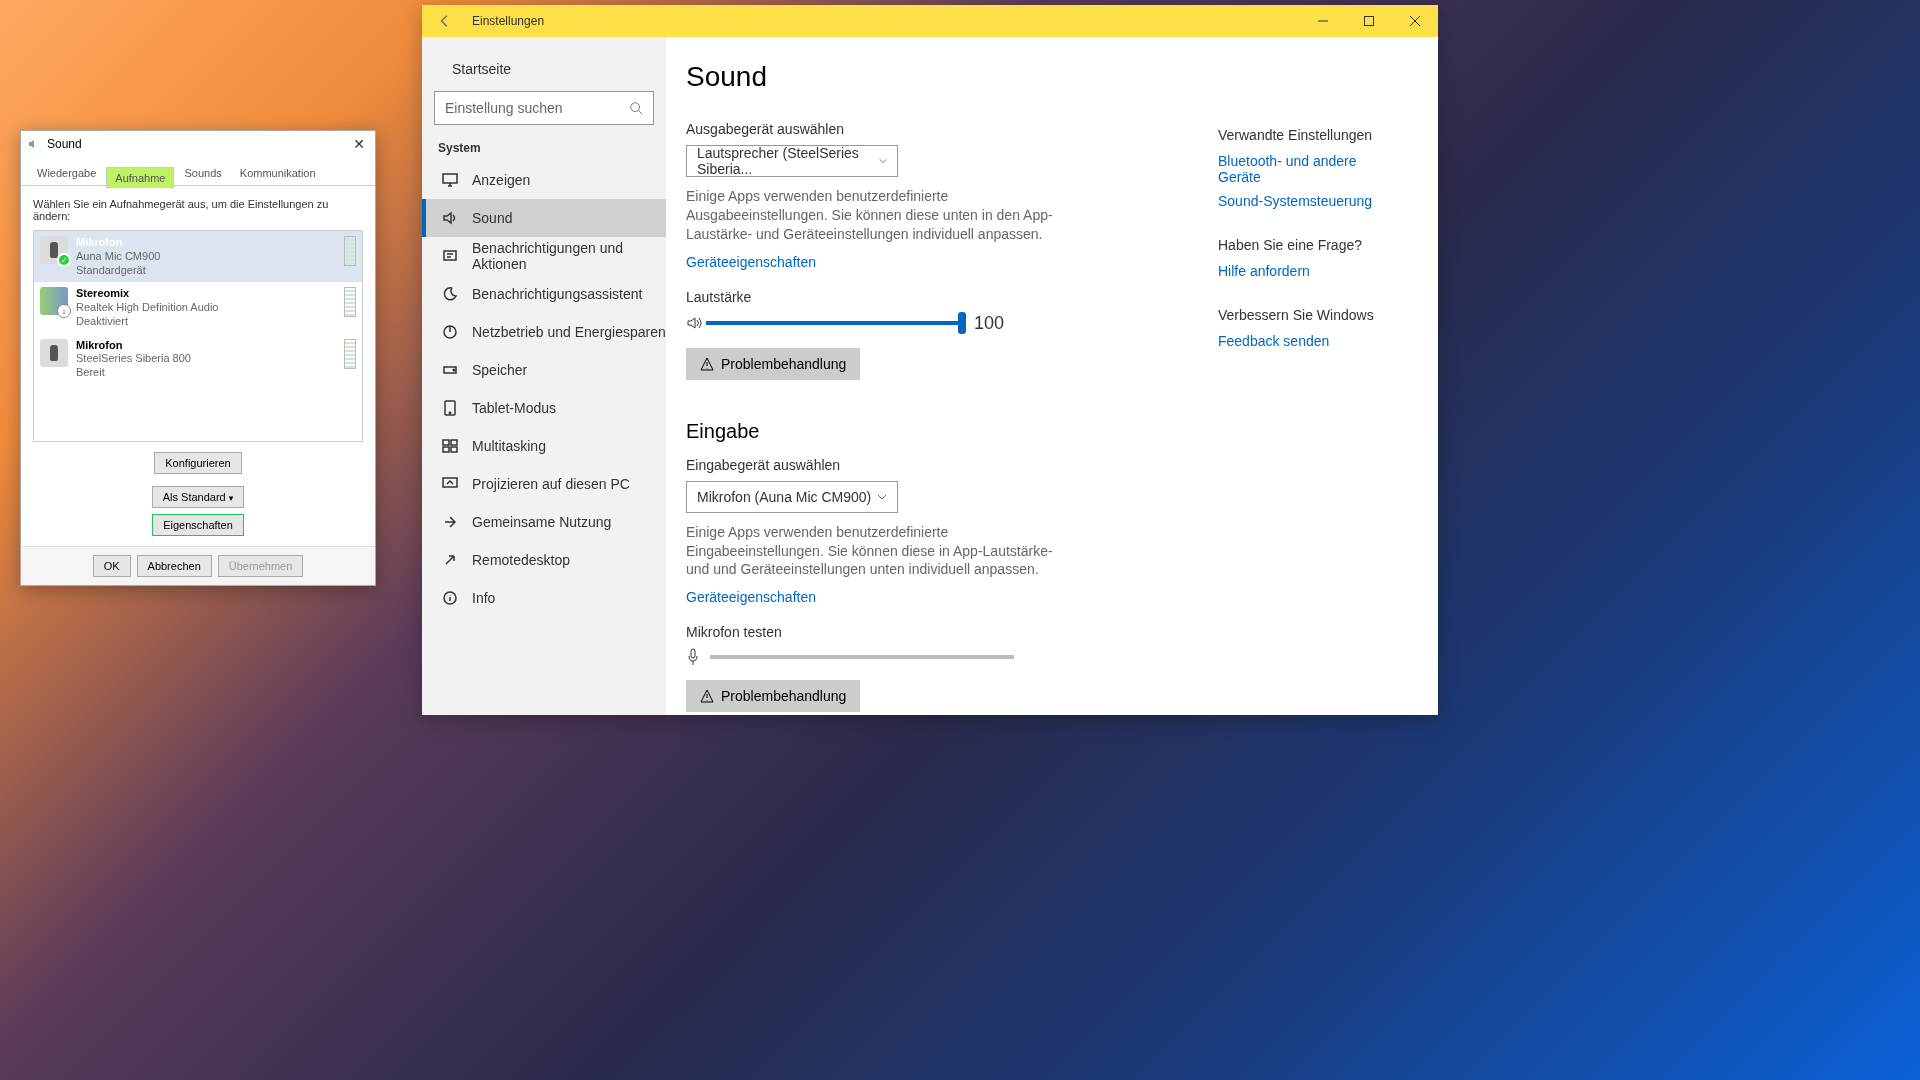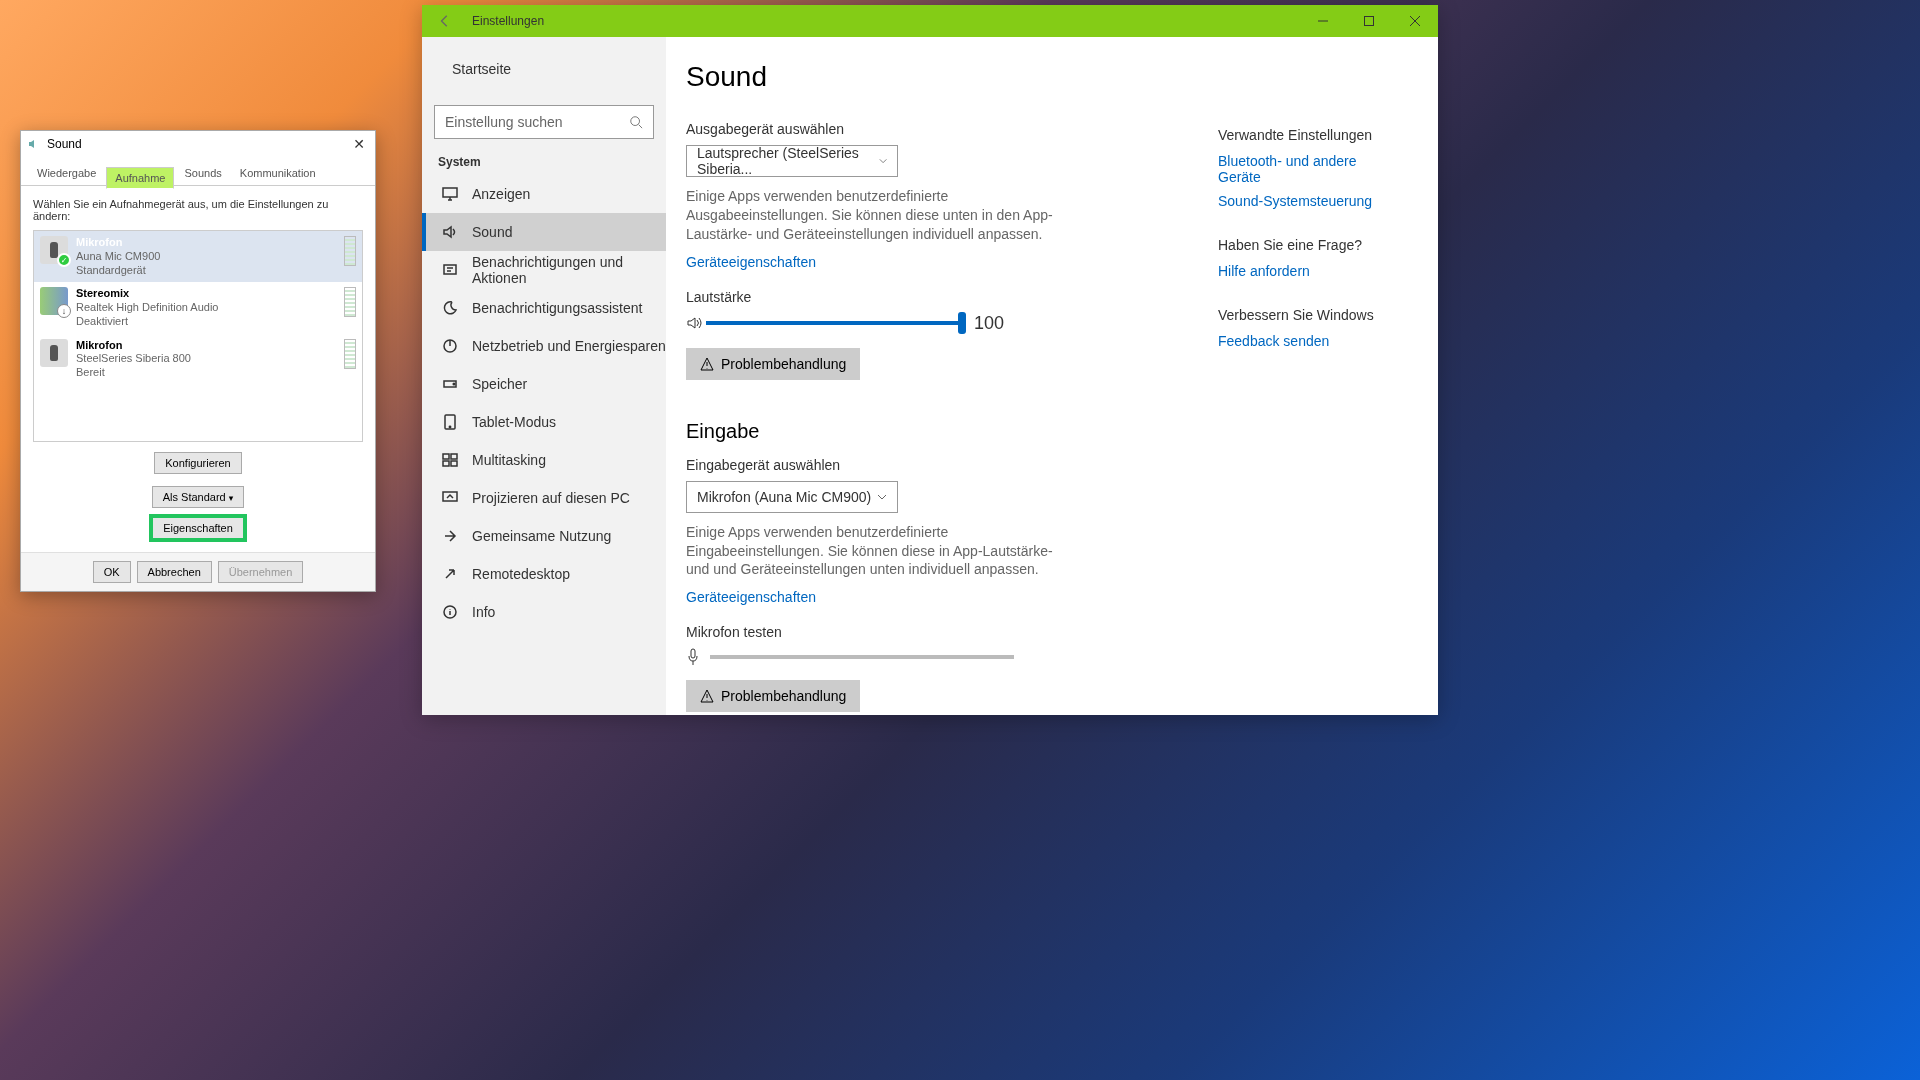--- a/index.html
+++ b/index.html
@@ -7,34 +7,34 @@
     width: 1920px; height: 1080px; overflow: hidden; position: relative;
     background: linear-gradient(135deg, #ffa860 0%, #f08b3c 15%, #5a3a5a 35%, #2a2a4a 55%, #1a3a7a 75%, #0b62d8 100%);
   }
   
   .settings-window {
     position: absolute; left: 422px; top: 5px; width: 1016px; height: 710px;
     background: #fff; display: flex; flex-direction: column;
     box-shadow: 0 4px 20px rgba(0,0,0,.25);
   }
   .settings-titlebar {
-    height: 32px; display: flex; align-items: center; background: #84cc16; justify-content: flex-end;
+    height: 32px; display: flex; align-items: center; background: #fde047; justify-content: flex-end;
   }
   .back-btn { width: 46px; height: 32px; display:flex; align-items:center; justify-content:center; cursor:pointer; }
   .back-btn svg { width: 14px; height: 14px; stroke:#666; }
   .titlebar-title { font-size: 12px; color:#333; margin-left: 4px; }
   .window-controls { margin-left:auto; display:flex; }
   .win-ctrl { width:46px; height:32px; display:flex; align-items:center; justify-content:center; cursor:pointer; }
   .win-ctrl svg { width:10px; height:10px; stroke:#333; fill:none; }
 
   .settings-body { flex:1; display:flex; overflow:hidden; }
   .left-panel { width: 244px; background:#f2f2f2; padding-top: 10px; display:flex; flex-direction:column; }
   .home-row { height:44px; display:flex; align-items:center; padding-left:16px; gap:14px; font-size:14px; color:#333; cursor:pointer; }
   .search-box {
-    margin: 14px 12px 14px 12px; height: 34px; border:1px solid #999; background:#fff;
+    margin: 0 12px 14px 12px; height: 34px; border:1px solid #999; background:#fff;
     display:flex; align-items:center; padding:0 10px; position:relative;
   }
   .search-box input {
     border:none; outline:none; flex:1; font-size:14px; background:transparent; color:#333;
   }
   .search-box input::placeholder { color:#666; }
   .search-box svg { width:14px; height:14px; stroke:#666; fill:none; }
 
   .section-label { font-size:12px; color:#333; font-weight:600; padding:2px 16px 6px 16px; }
   .nav-item {
@@ -118,21 +118,21 @@
   .device-sub, .device-status { color:#666; }
   .level-meter {
     margin-left:auto; width:12px; height:30px; background:repeating-linear-gradient(
       to top, #cfe8d2 0, #cfe8d2 2px, transparent 2px, transparent 4px
     ); border:1px solid #bbb;
   }
   .sd-btn-row { display:flex; align-items:center; margin-top:10px; gap:6px;flex-direction:column; }
   .sd-btn {
     font-size:11px; padding:4px 10px; background:#e6e6e6; border:1px solid #aaa; cursor:pointer;
   }
-  .sd-btn.primary { border:4px solid #22c55e; }
+  .sd-btn.primary { border:1px solid #22c55e; }
   .sd-btn.disabled { color:#999; cursor:default; }
   .sd-spacer { flex:1; }
   .sd-footer { display:flex; justify-content:center; gap:6px; padding:8px 12px; border-top:1px solid #e0e0e0; background:#f5f5f5; }
 </style>
 </head>
 <body>
 
 <div class="settings-window">
   <div class="settings-titlebar">
     <div class="back-btn">

